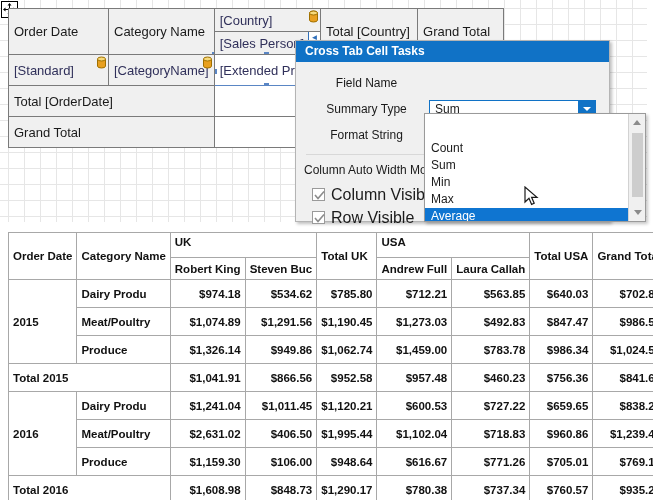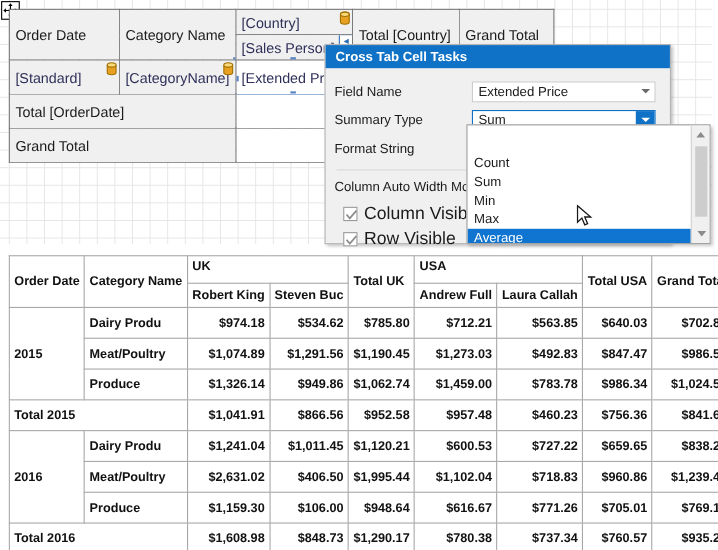--- a/index.html
+++ b/index.html
@@ -78,21 +78,21 @@
     box-sizing:border-box;
     z-index:30;
   }
   .dlg-title{
     height:21px;background:#1072c6;color:#ffffff;
     font-size:12px;font-weight:bold;line-height:21px;padding-left:9px;
     white-space:nowrap;
   }
   .dlg-body{position:relative;padding:8px 8px 0 8px;}
   .row{display:flex;align-items:center;height:26px;}
-  .lbl{font-size:12px;color:#1a1a1a;width:125px;white-space:nowrap;}
+  .lbl{font-size:12px;color:#1a1a1a;width:125px;white-space:nowrap;text-align:center;}
   .combo{
     position:relative;width:167px;height:19px;background:#ffffff;
     border:1px solid #cccccc;box-sizing:border-box;
     font-size:12px;color:#1a1a1a;line-height:17px;padding-left:5px;
     white-space:nowrap;
   }
   .combo .arr{
     position:absolute;right:0;top:0;width:17px;height:17px;
     display:flex;align-items:center;justify-content:center;
   }
@@ -269,26 +269,20 @@
 
     <div class="scroll-edge"></div>
   </div>
 
   <div class="dialog">
     <div class="dlg-title">Cross Tab Cell Tasks</div>
     <div class="dlg-body">
 
       <div class="row">
         <div class="lbl">Field Name</div>
-        <div class="combo">
-          <span>Extended Price</span>
-          <span class="arr">
-              <span class="tri"></span>
-            </span>
-        </div>
       </div>
 
       <div class="row">
         <div class="lbl">Summary Type</div>
         <div class="combo focus">
           <span>Sum</span>
           <span class="arr">
               <span class="tri w"></span>
             </span>
         </div>

